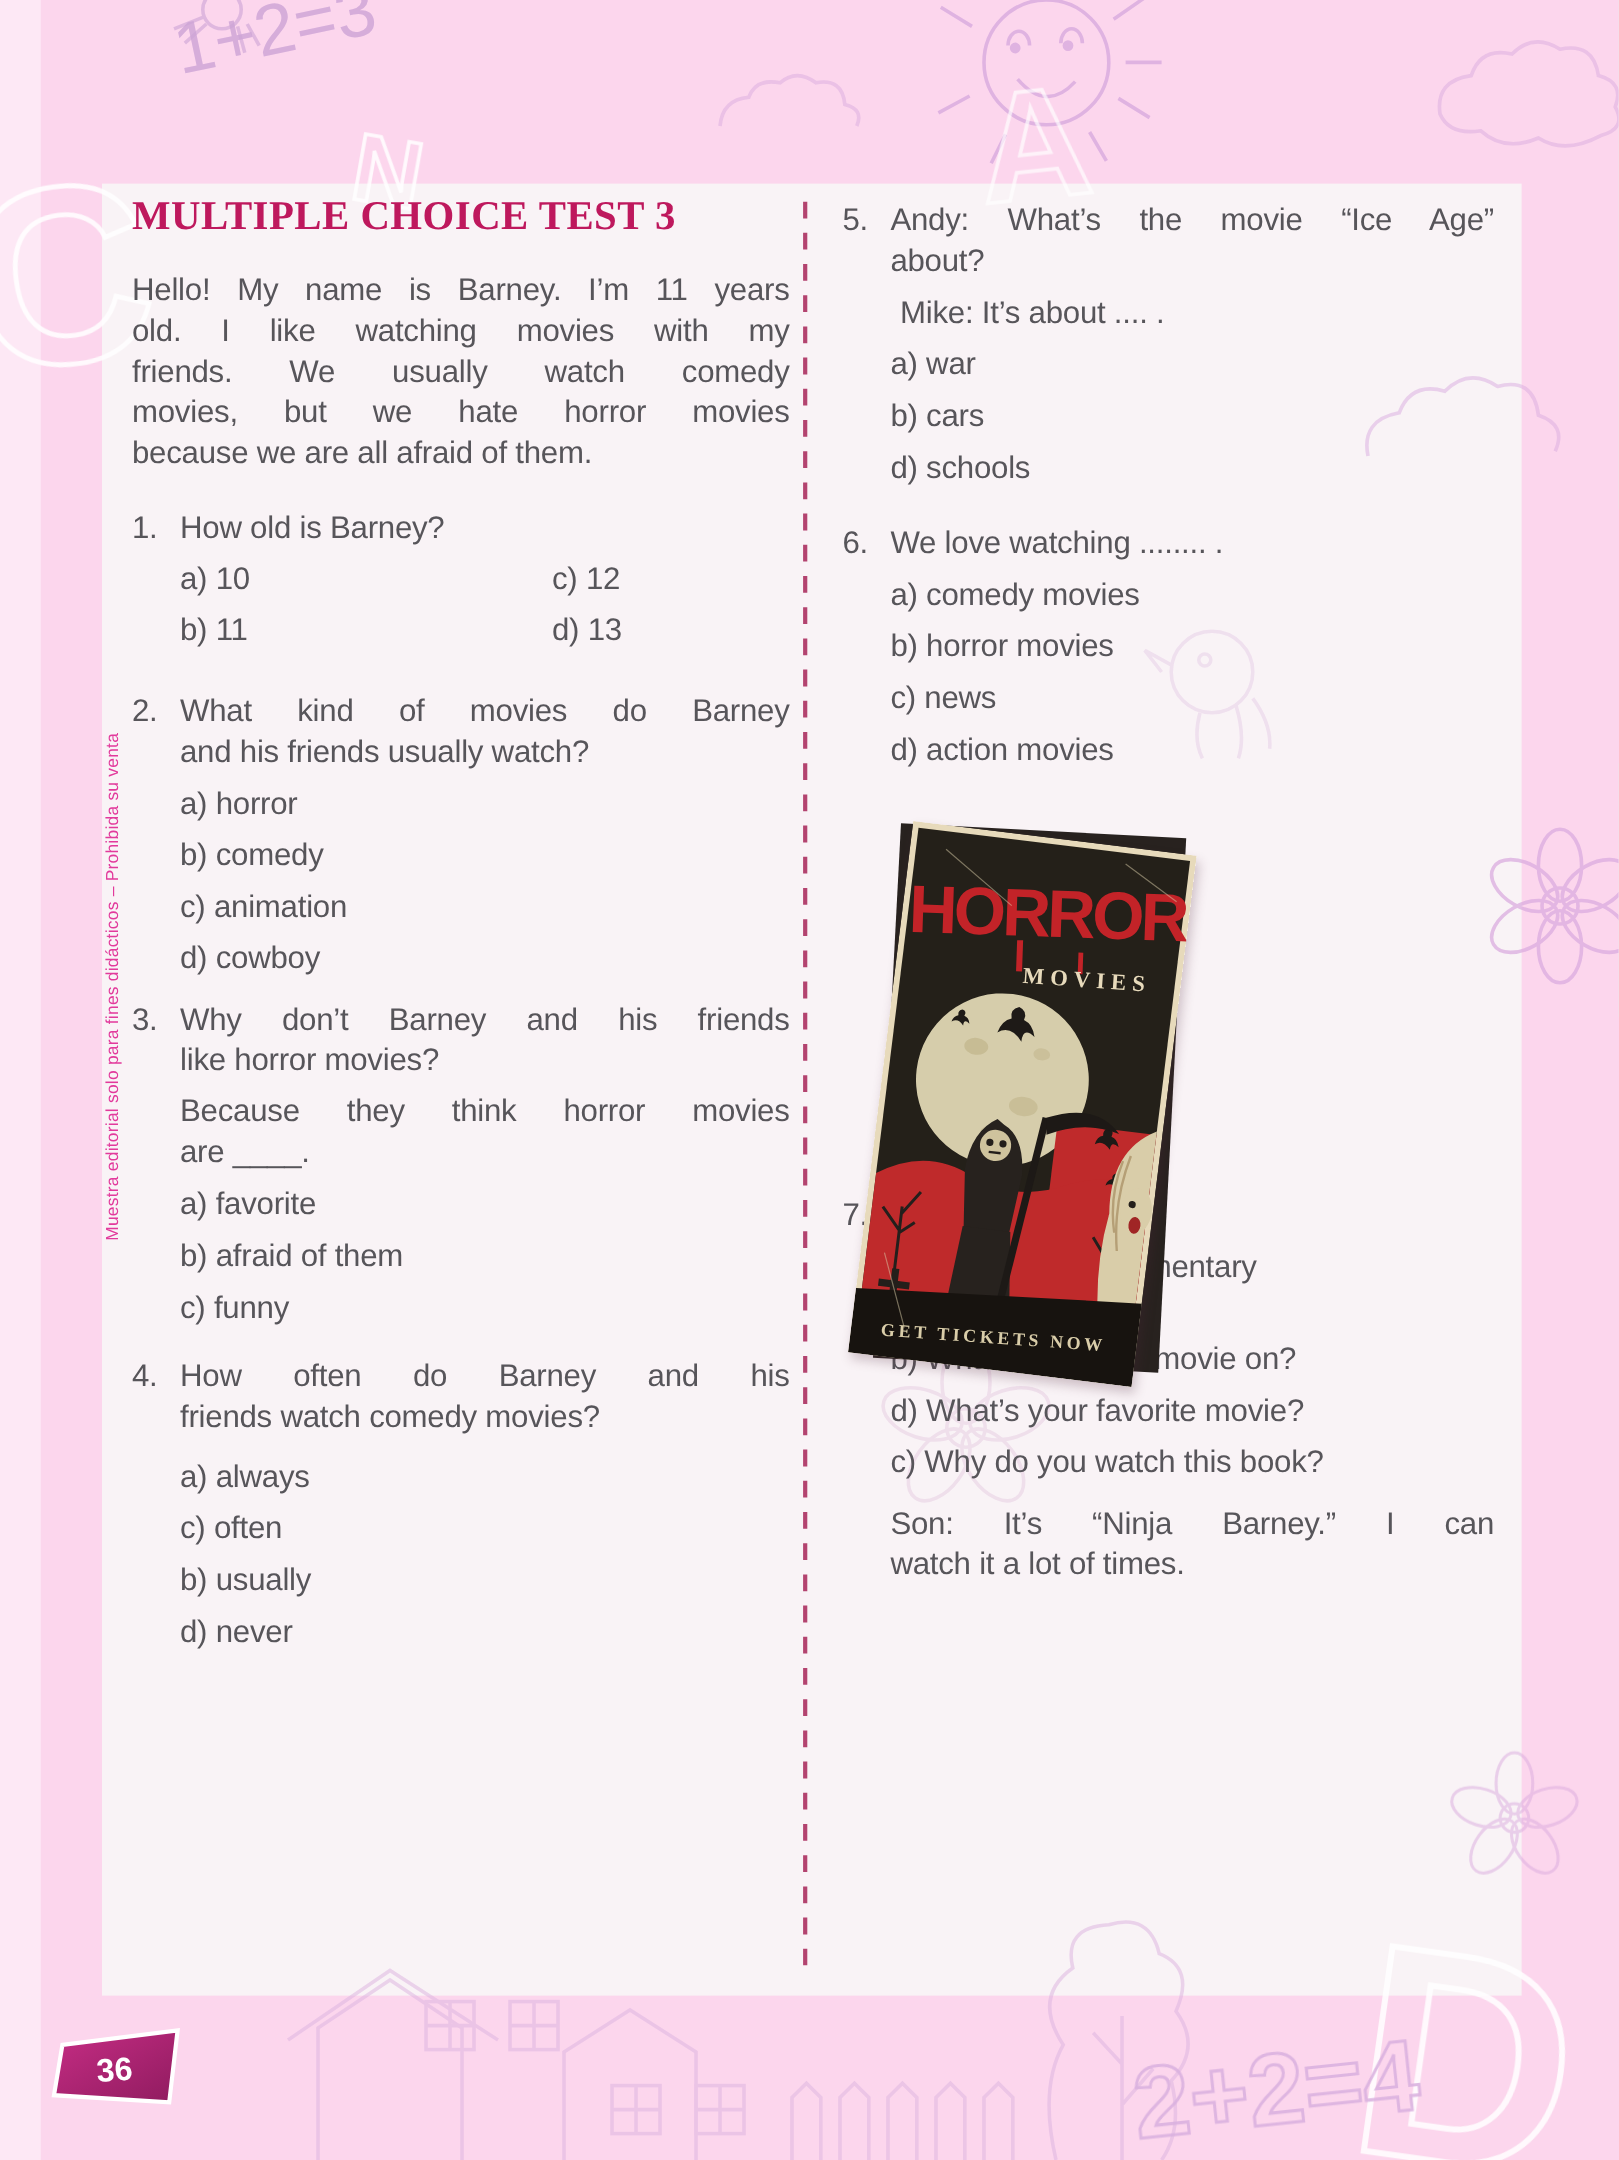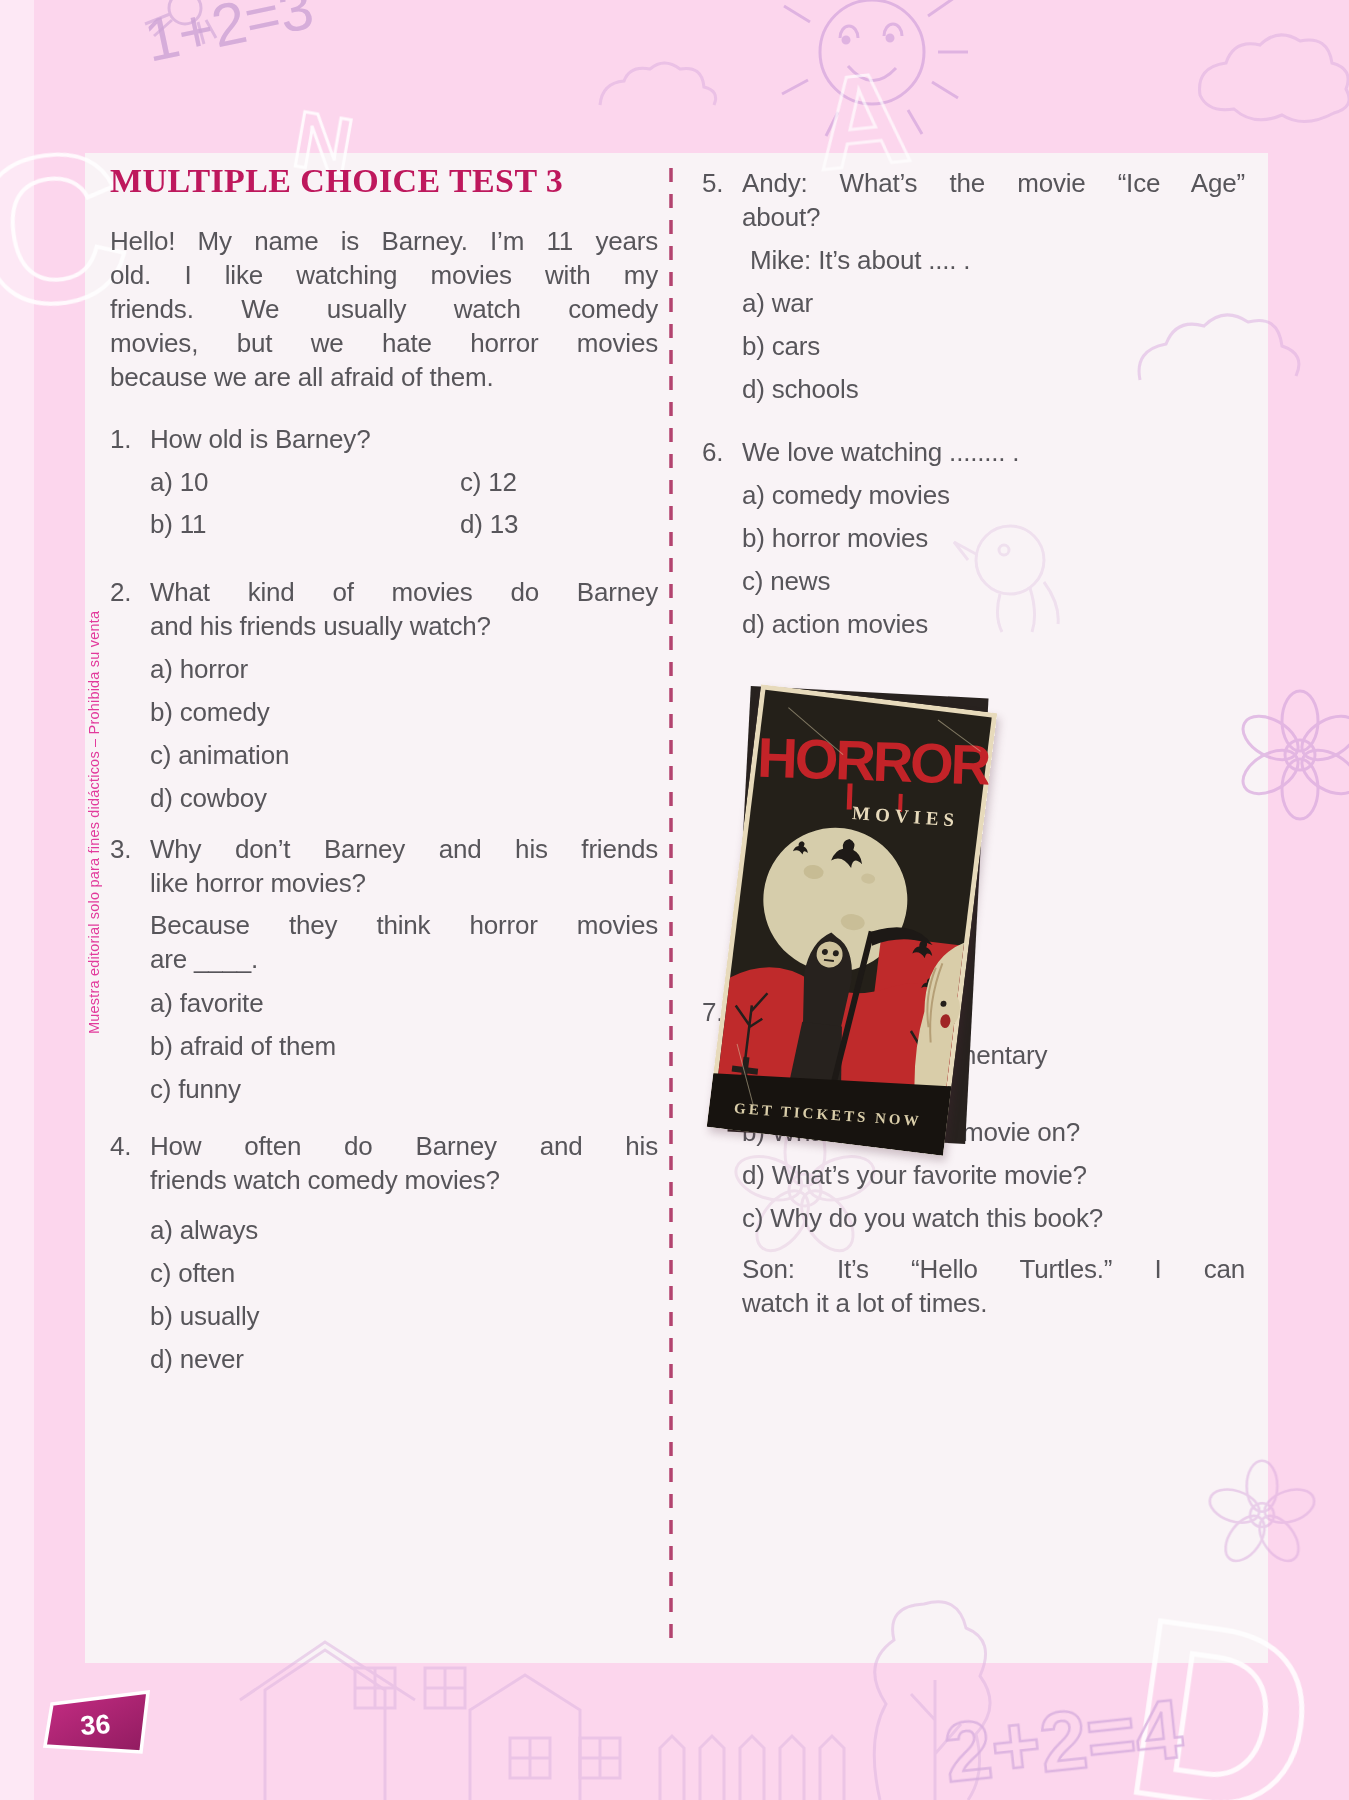--- a/index.html
+++ b/index.html
@@ -247,21 +247,21 @@
       <span class="qnum">7.</span>
       <div class="qbody">Father: .... .</div>
     </div>
     <ul class="opts">
       <li class="opt-2line"><span>a) What’s the documentary</span><br><span>about?</span></li>
       <li>b) What time is the movie on?</li>
       <li>d) What’s your favorite movie?</li>
       <li>c) Why do you watch this book?</li>
     </ul>
     <div class="son">
-      <div class="jline">Son: It’s “Hello Turtles.” I can</div>
+      <div class="jline">Son: It’s “Ninja Barney.” I can</div>
       <div class="jline last">watch it a lot of times.</div>
     </div>
   </div>
 
   <div class="poster-wrap">
     <div class="poster-back"></div>
     <div class="poster">
       <svg width="238" height="446" viewBox="0 0 238 446">
         <rect x="0" y="0" width="238" height="446" fill="#e7dabb"></rect>
         <rect x="5" y="5" width="228" height="436" fill="#242019"></rect>

